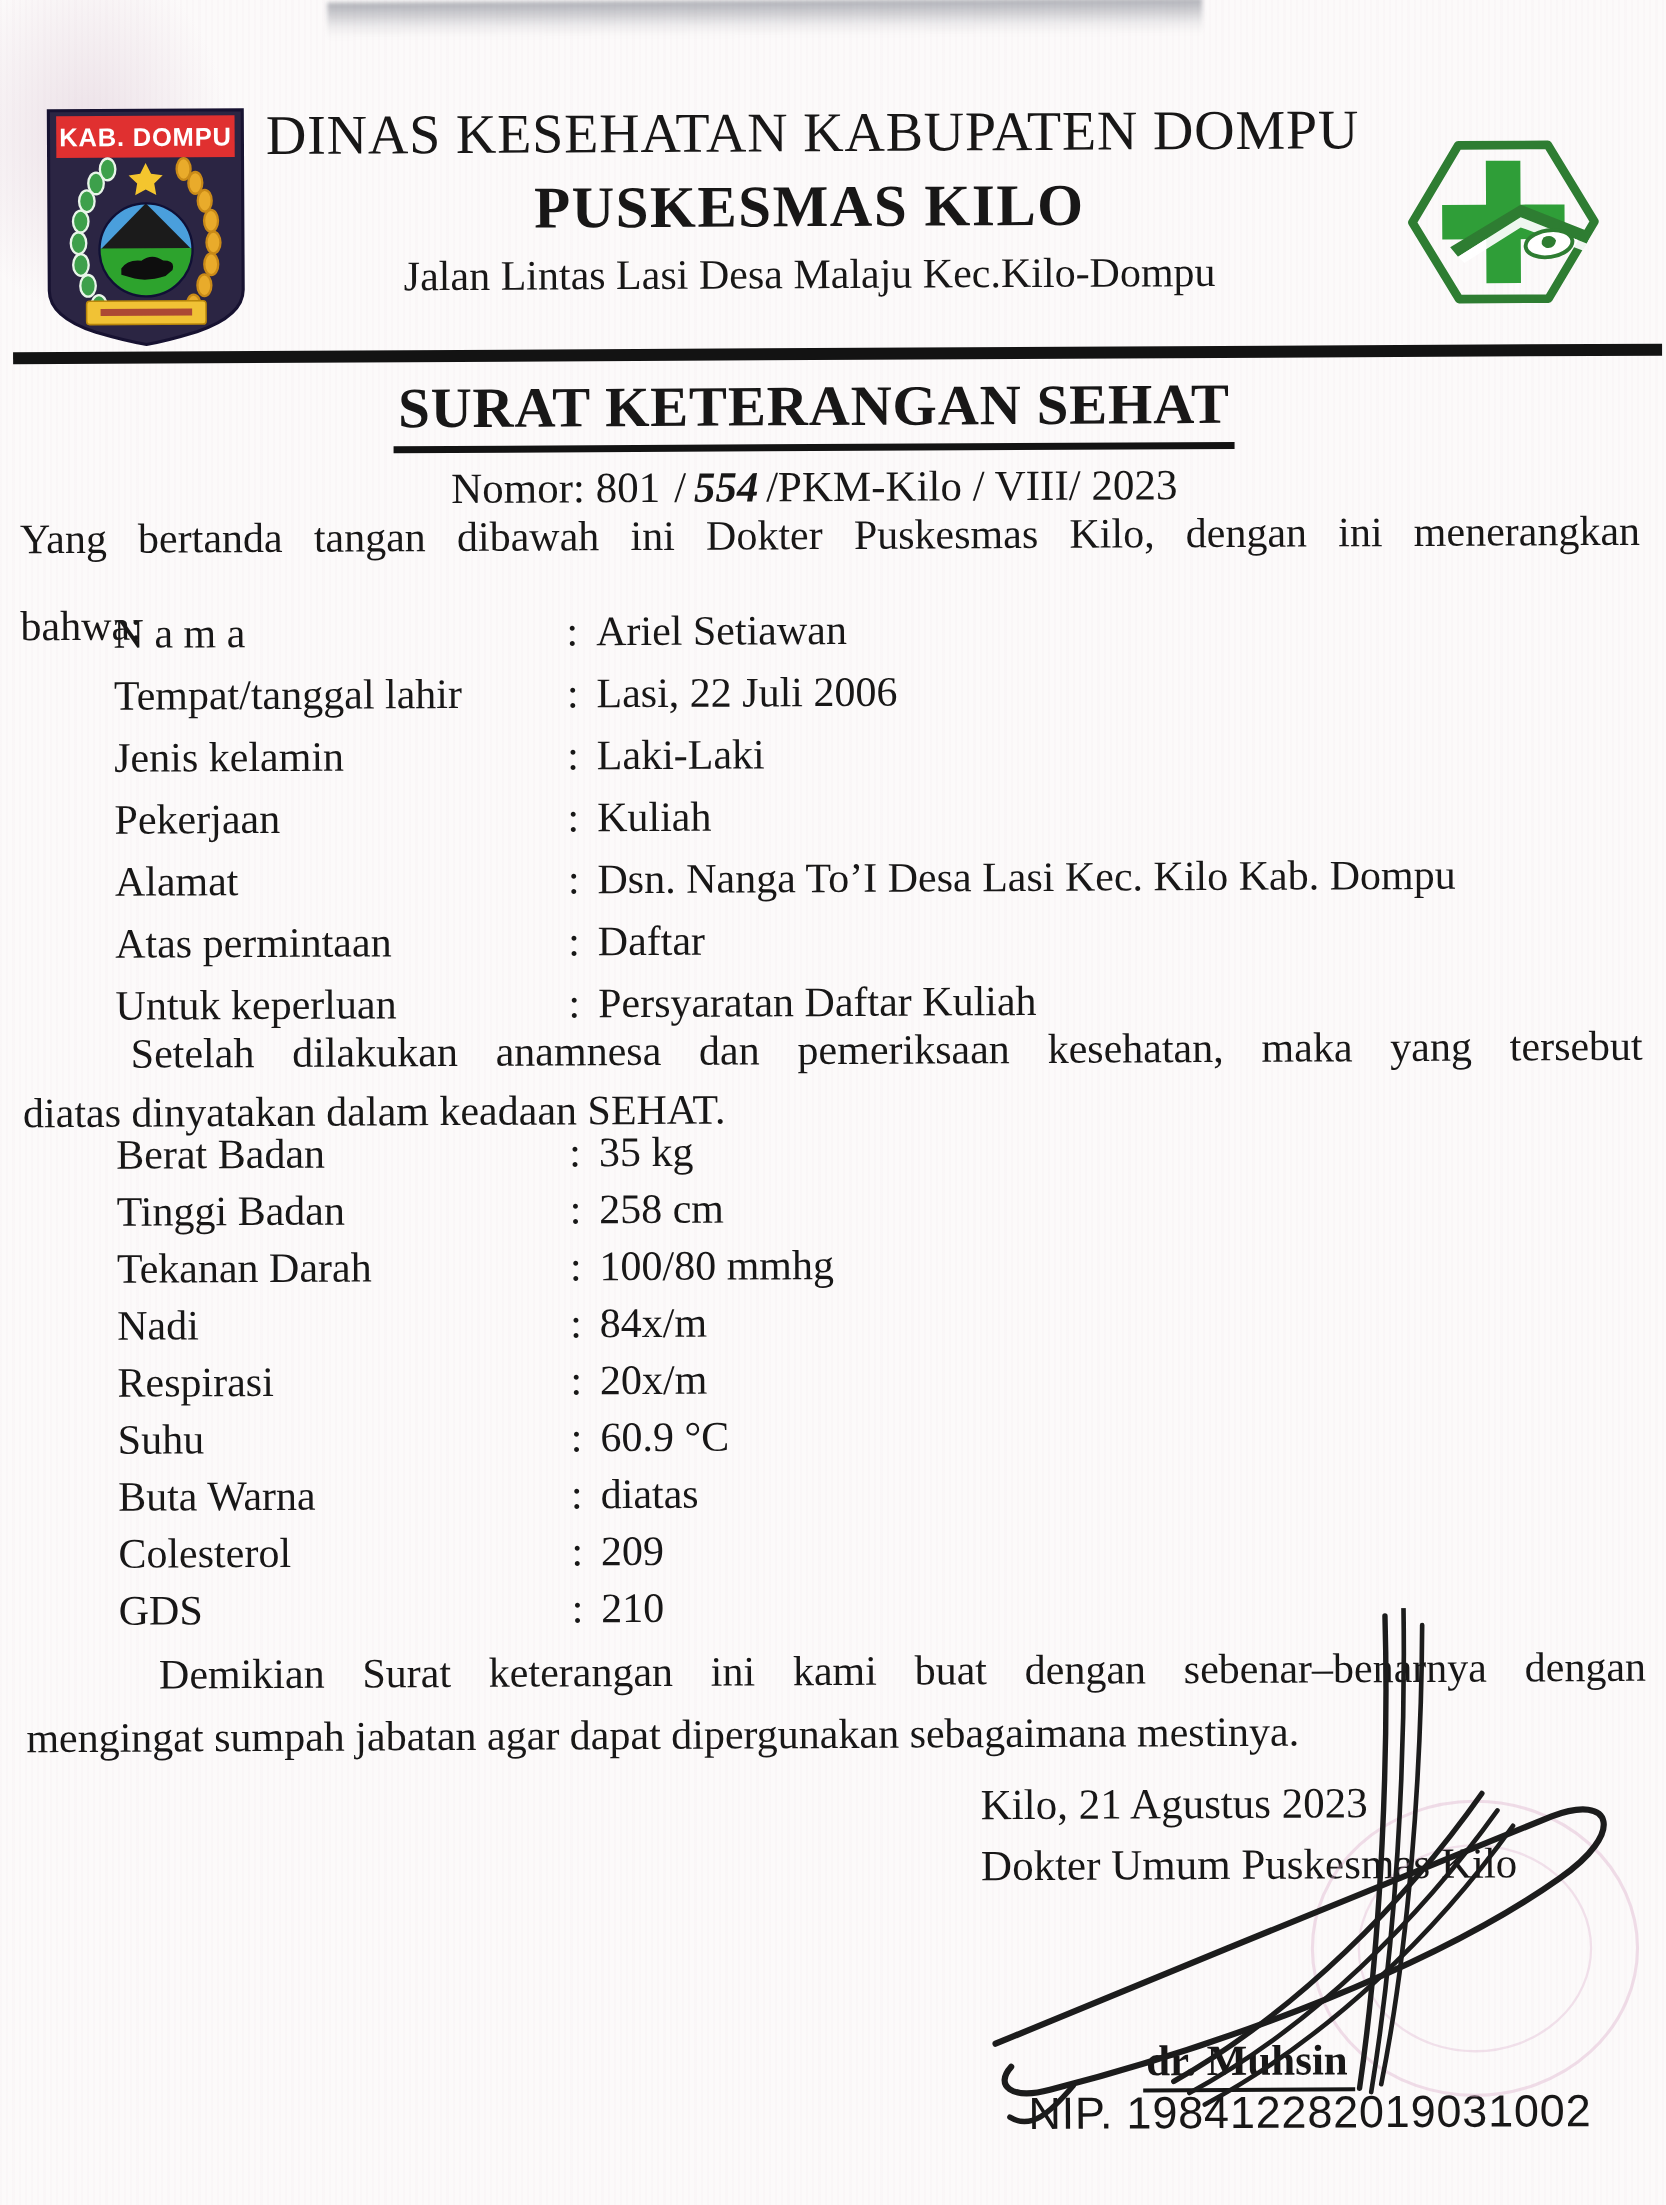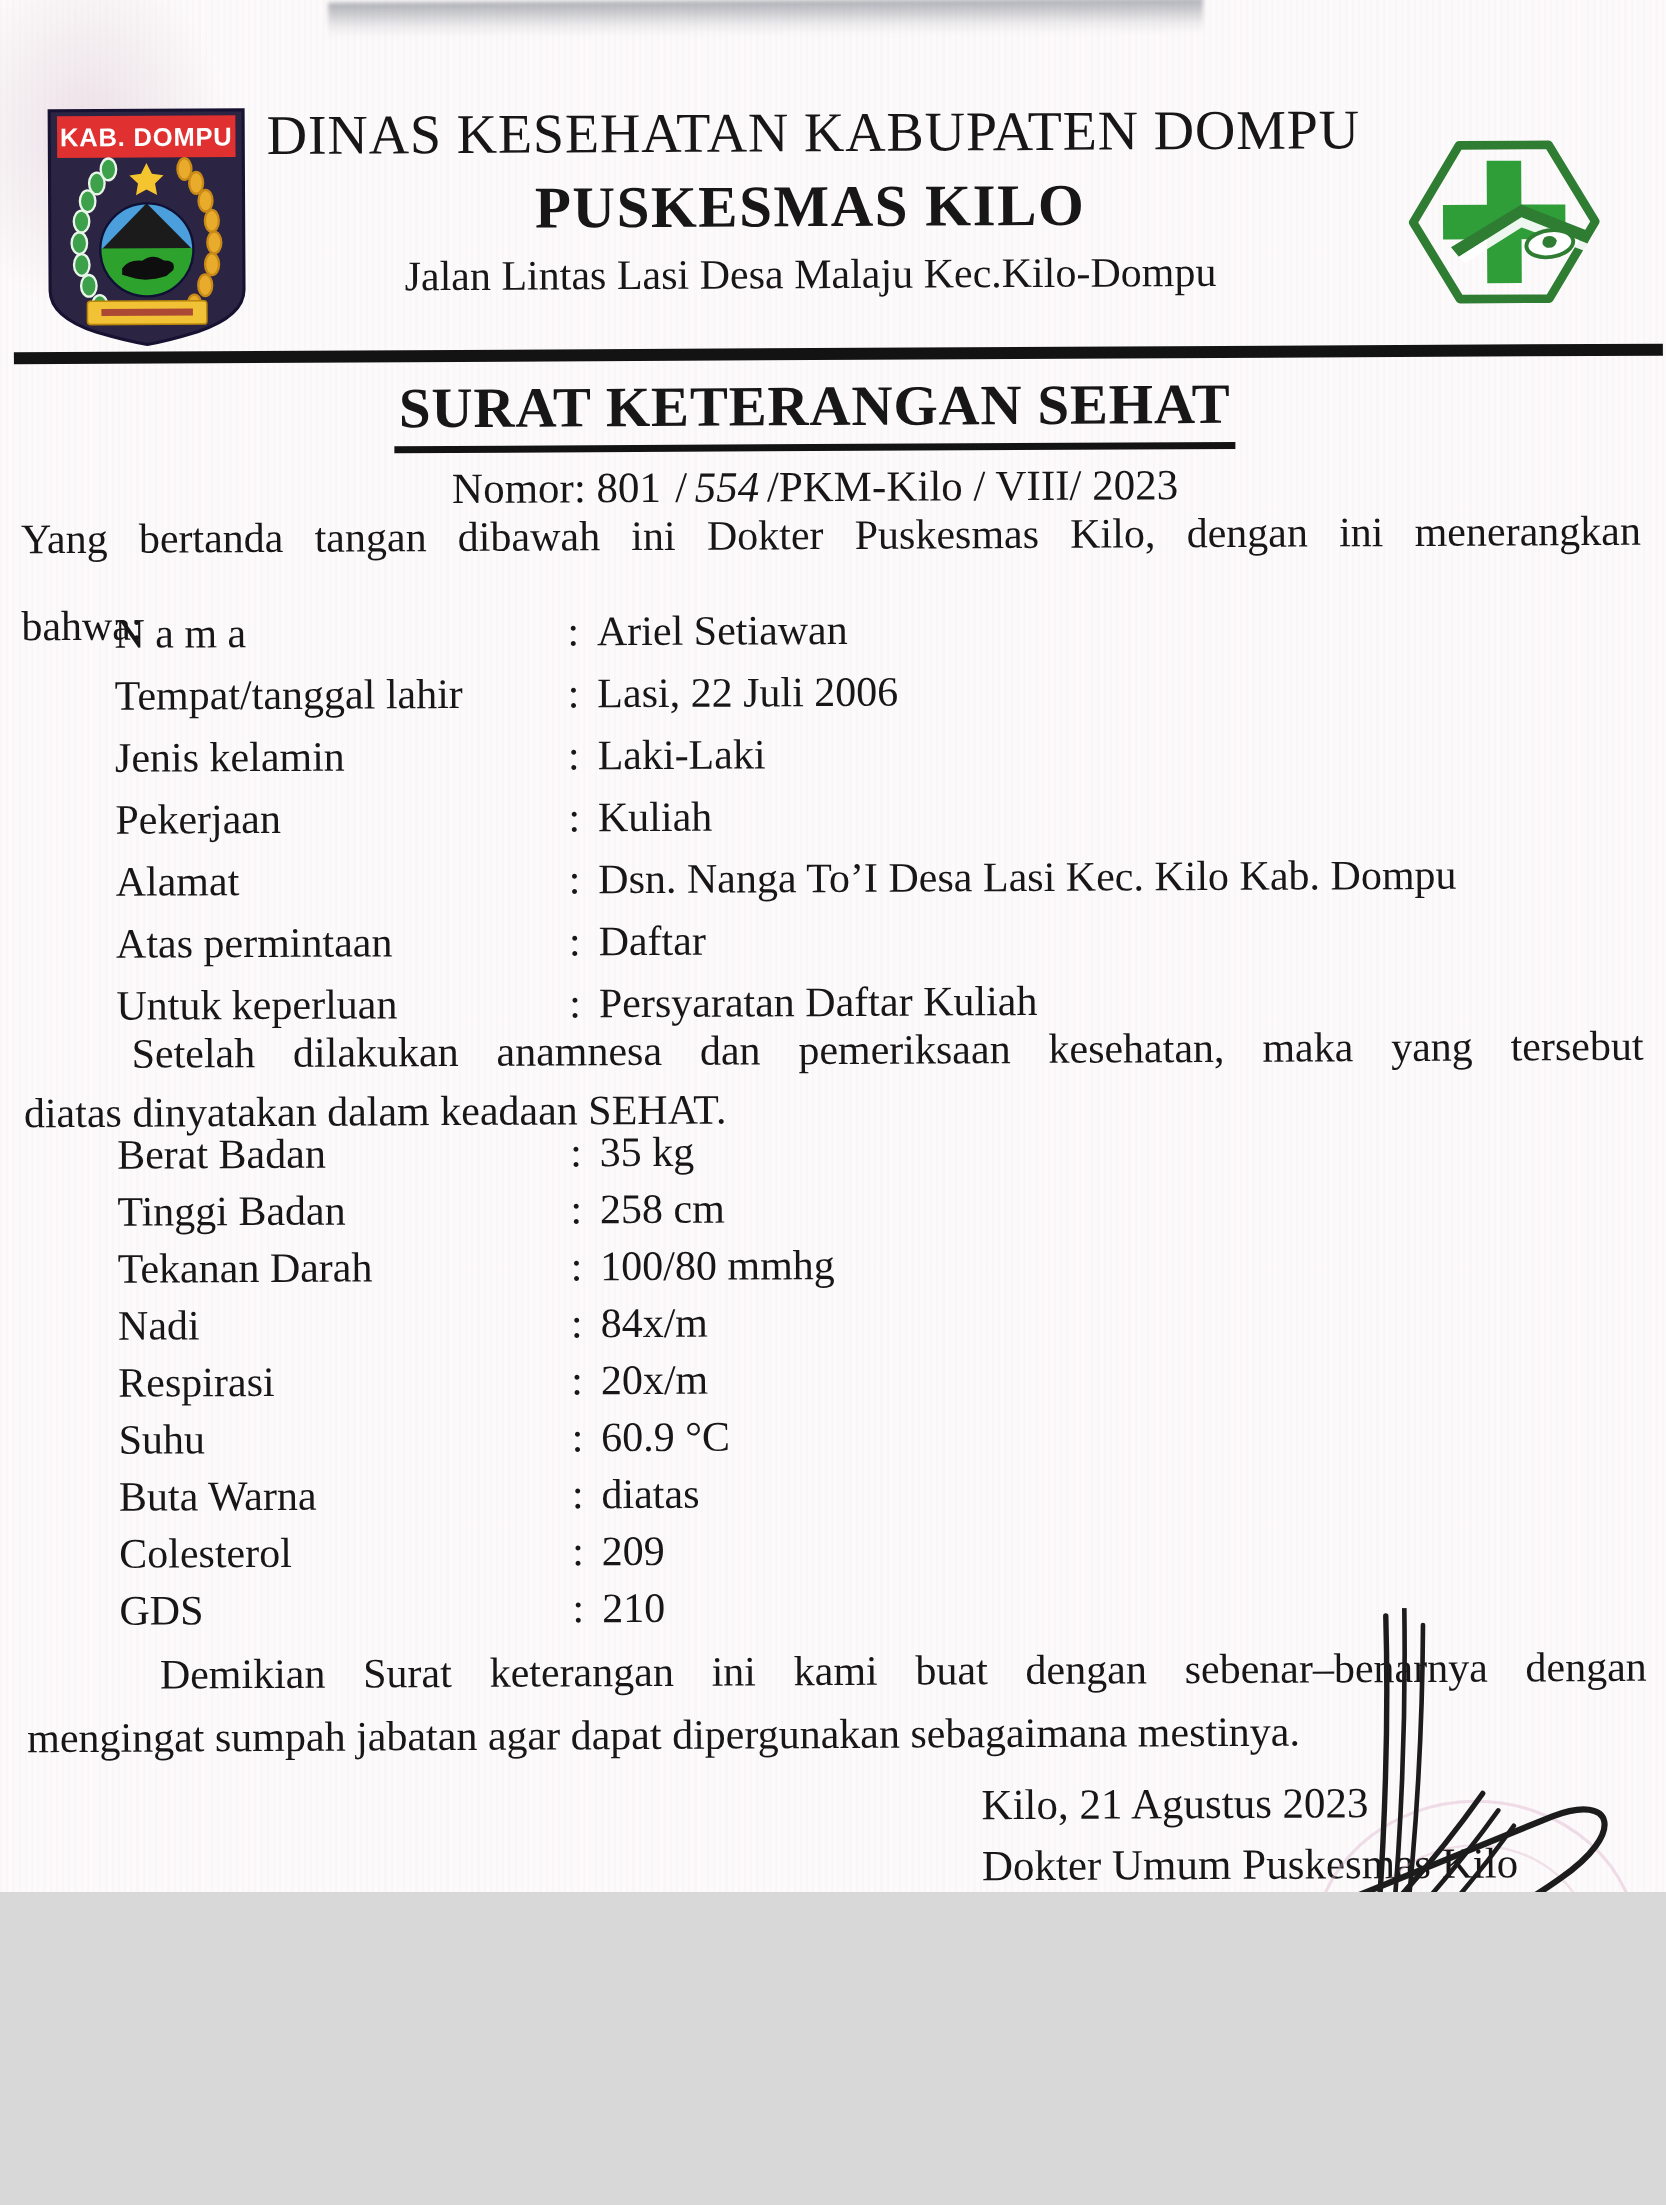--- a/index.html
+++ b/index.html
@@ -1,17 +1,17 @@
 <!DOCTYPE html>
 <html style="font-size:12.4px"><head>
 <meta charset="utf-8">
 <style>
   html,body{margin:0;padding:0;background:#d8d8d8;}
   .page{
-    position:relative;width:1666px;height:1892px;overflow:hidden;
+    position:relative;width:1666px;height:2205px;overflow:hidden;
     background:#fcfafa;
     background-image:repeating-linear-gradient(90deg, rgba(232,218,226,.10) 0 2.3px, rgba(255,255,255,0) 2.3px 6.2px);
     font-family:"Liberation Serif","DejaVu Serif",serif;color:#181717;
   }
   .content{position:absolute;inset:0;transform:rotate(-0.3deg);}
   
   .smudge{position:absolute;left:-46px;top:-46px;width:279px;height:356px;
     background:radial-gradient(closest-side, rgba(222,203,215,.55), rgba(222,203,215,0));}
   .scanband{position:absolute;top:0;left:333px;width:875px;height:36px;
     background:linear-gradient(to bottom, rgba(96,101,114,.5), rgba(96,101,114,.08) 70%, rgba(96,101,114,0));
@@ -23,21 +23,21 @@
   .htext{position:absolute;left:248px;right:286px;top:9.3px;text-align:center;}
   .agency{font-size:56px;letter-spacing:0.8px;white-space:nowrap;}
   .facility{font-size:59px;font-weight:bold;margin-top:7.7px;letter-spacing:1.5px;}
   .haddress{font-size:42px;margin-top:9.3px;}
   .rule{position:absolute;top:348px;left:17px;right:0;height:11.6px;background:#131313;}
   
   .titleblock{position:absolute;top:373px;left:0;right:31px;text-align:center;}
   .main-title{display:inline-block;font-size:57px;font-weight:bold;letter-spacing:0.8px;
     border-bottom:7px solid #131313;padding:0 4.6px 6.2px 4.6px;}
   .nomor{margin-top:11px;font-size:43px;}
-  .nomor .it{font-style:italic;margin:0 7.7px 0 1.5px;}
+  .nomor .it{font-style:italic;margin:0 7.7px 0 1.5px;font-weight:bold;}
   .nomor .sep{margin:0 6.2px 0 14px;}
   
   .para{position:absolute;left:23px;width:1620px;font-size:42px;}
   .jline{text-align:justify;text-align-last:justify;}
   .p-intro{top:492px;line-height:87px;}
   .p-statement{top:1021px;line-height:59px;}
   .p-statement .l1{padding-left:108px;text-align:justify;text-align-last:justify;}
   .p-closing{top:1640px;line-height:63px;}
   .p-closing .l1{padding-left:133px;text-align:justify;text-align-last:justify;}
   

